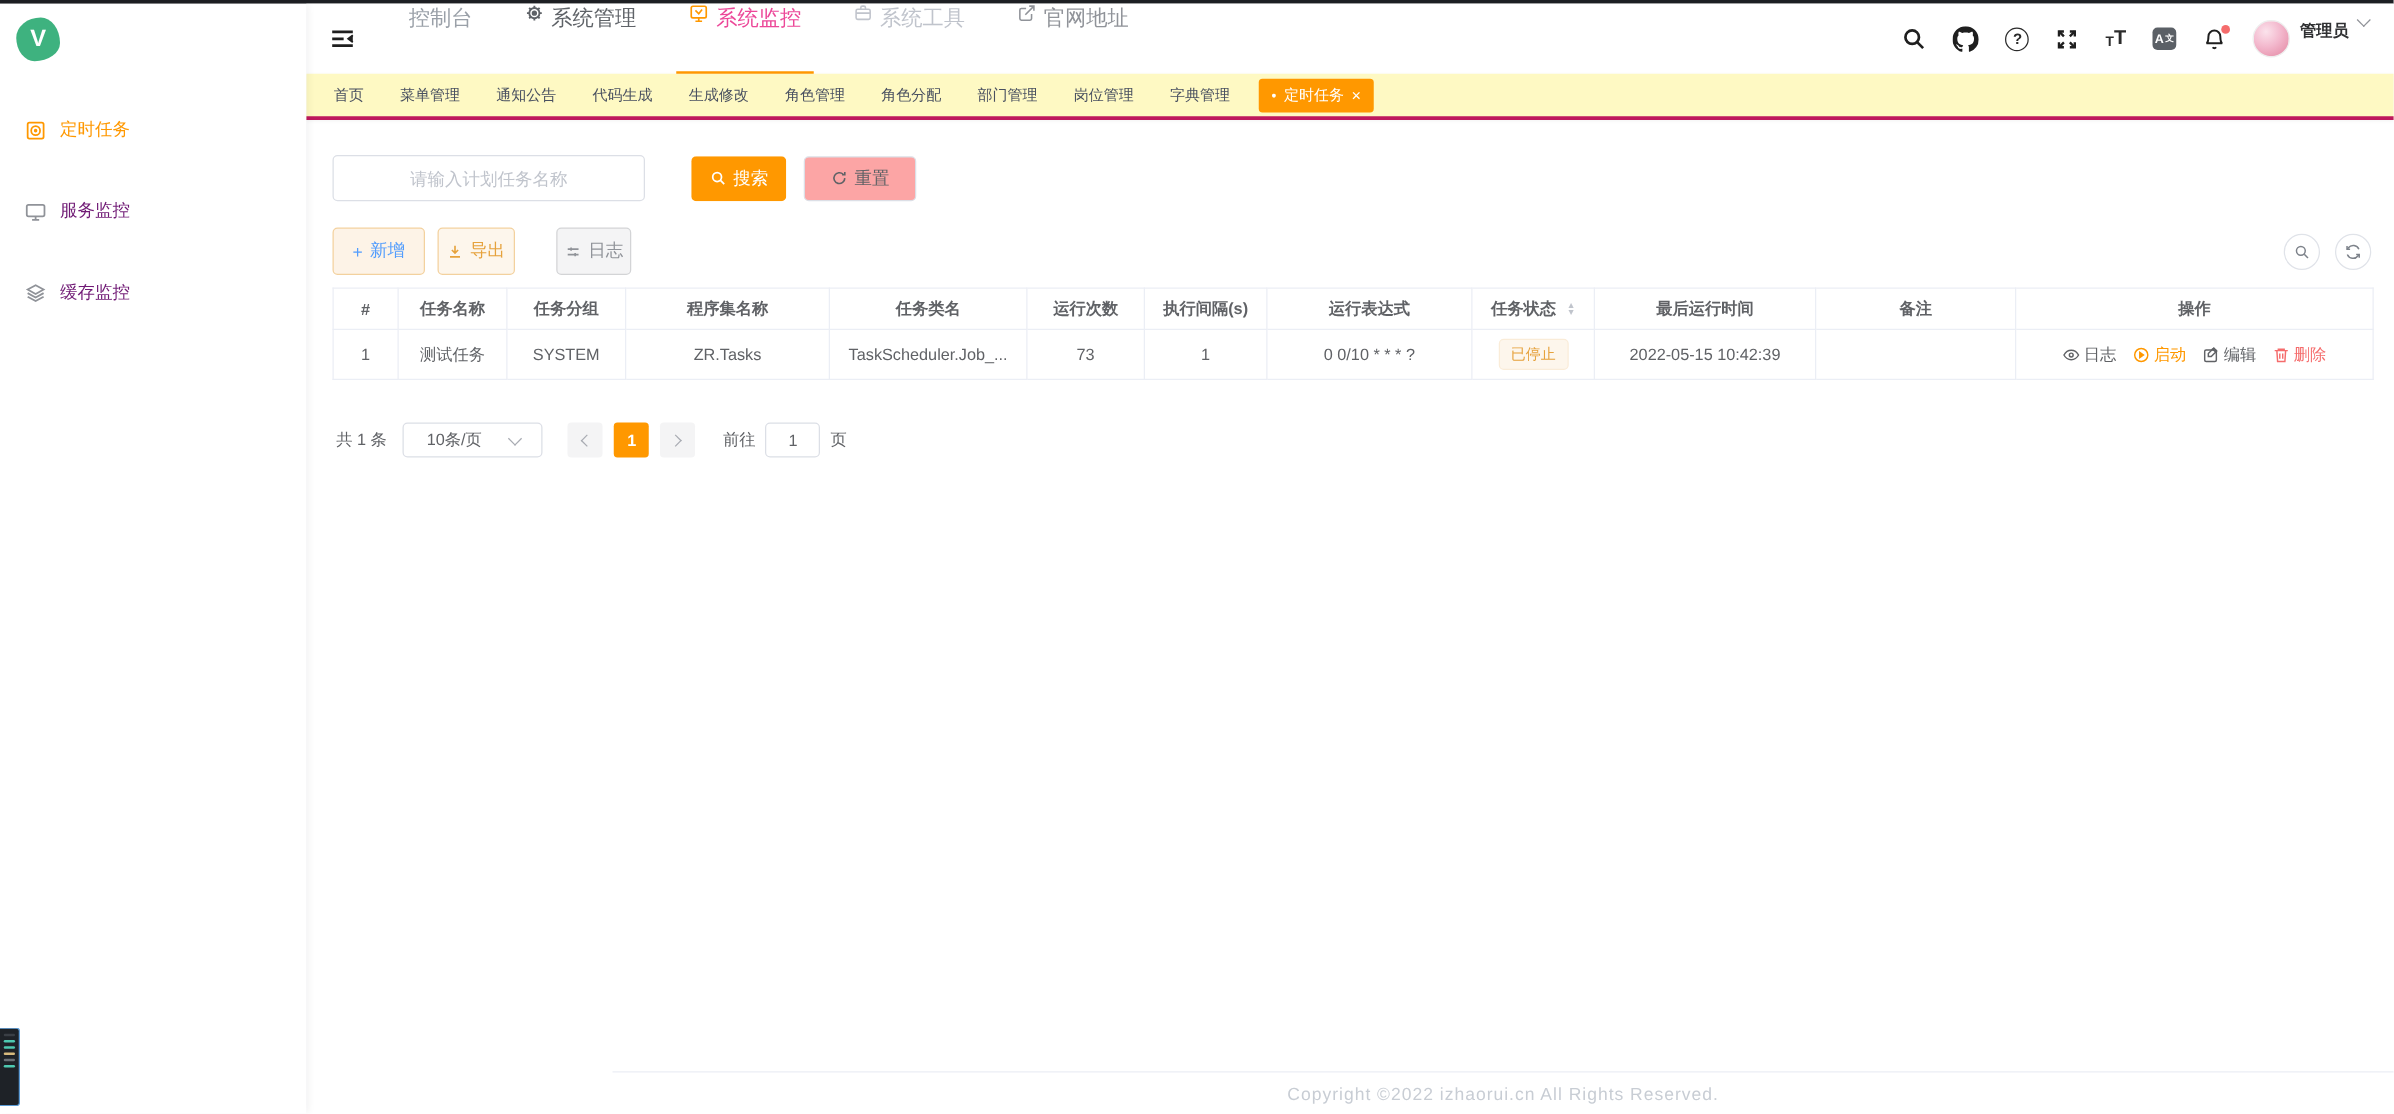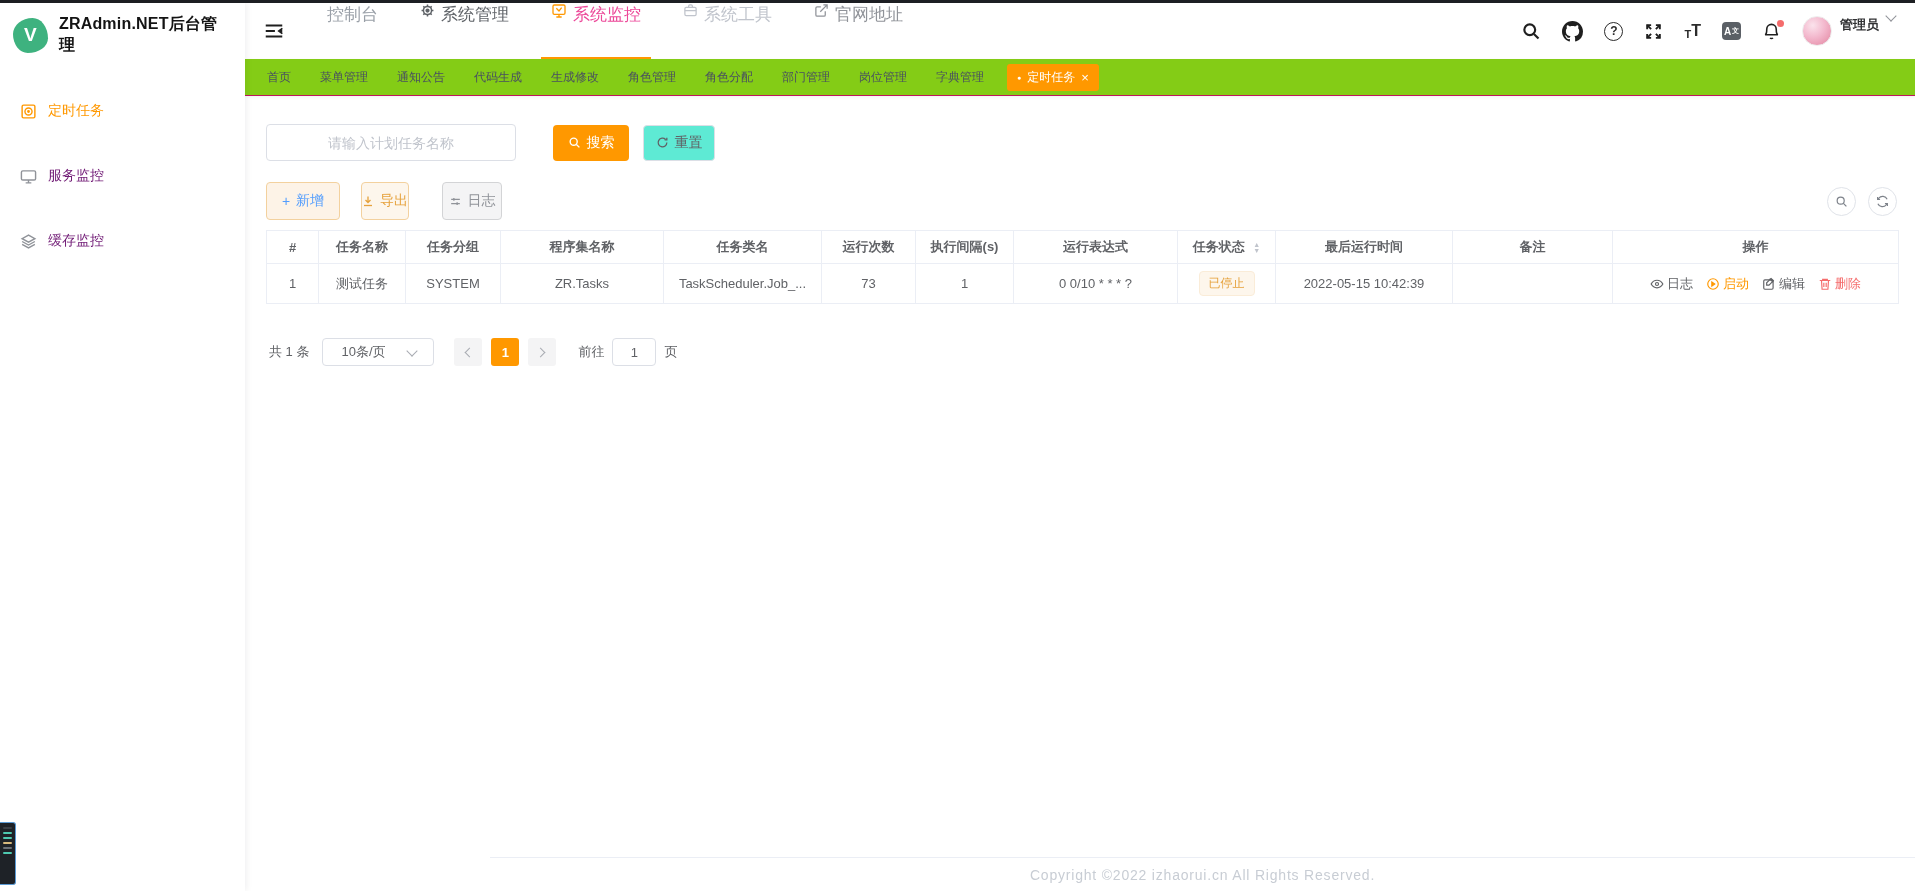--- a/index.html
+++ b/index.html
@@ -59,21 +59,21 @@
   .user-box { display:flex; align-items:flex-start; gap:8px; cursor:pointer; }
   .avatar { width:30px; height:30px; border-radius:50%;
     background:radial-gradient(circle at 35% 30%, #fbe3ec 0%, #f3b8cd 45%, #e2849f 100%); border:1px solid #eee; }
   .user-name { font-size:13px; font-weight:bold; color:#303133; }
   .caret-down { width:8px; height:8px; border-right:1.6px solid #909399; border-bottom:1.6px solid #909399;
     transform:rotate(45deg); margin-top:-4px; }
 
   
   .tabs-bar {
     height:37px; display:flex; align-items:center; padding:0 16px; gap:17px;
-    border-bottom:1px solid #be185d; box-shadow:0 1px 3px rgba(0,0,0,.05); background:#84cc16;
+    border-bottom:3px solid #be185d; box-shadow:0 1px 3px rgba(0,0,0,.05); background:#fef9c3;
   }
   .tab { font-size:12px; color:#495060; padding:5px 6px; cursor:pointer; white-space:nowrap; }
   .tab.active {
     background:#ff9800; color:#fff; border-radius:3px; padding:5px 10px;
     display:flex; align-items:center; gap:6px;
   }
   .tab.active .tab-dot { font-size:7px; line-height:1; }
   .tab.active .tab-close { font-size:13px; line-height:1; cursor:pointer; }
 
   
@@ -81,25 +81,25 @@
   .search-row { display:flex; align-items:center; }
   .search-input {
     width:250px; height:37px; border:1px solid #dcdfe6; border-radius:4px;
     font-size:14px; color:#606266; text-align:center; outline:none;
     font-family:"Liberation Sans","DejaVu Sans",sans-serif;
   }
   .search-input::placeholder { color:#c0c4cc; }
   .btn { display:inline-flex; align-items:center; justify-content:center; gap:6px;
     border-radius:4px; font-size:14px; cursor:pointer; border:1px solid transparent; height:36px; }
   .btn-search { background:#ff9800; color:#fff; width:76px; margin-left:37px; }
-  .btn-reset { background:#5eead4; color:#606266; border-color:#dcdfe6; width:72px; margin-left:14px; }
+  .btn-reset { background:#fca5a5; color:#606266; border-color:#dcdfe6; width:90px; margin-left:14px; }
 
   .ops-row { display:flex; align-items:center; margin-top:21px; }
   .btn-add { background:#fdf3e7; border-color:#f3d19e; color:#539dfd; width:74px; height:38px; }
-  .btn-export { background:#fdf6ec; border-color:#f3d19e; color:#e6a23c; width:48px; height:38px; margin-left:21px; }
+  .btn-export { background:#fdf6ec; border-color:#f3d19e; color:#e6a23c; width:62px; height:38px; margin-left:10px; }
   .btn-log { background:#f4f4f5; border-color:#d3d4d6; color:#909399; width:60px; height:38px; margin-left:33px; }
   .circle-btns { margin-left:auto; display:flex; gap:12px; margin-right:2px; }
   .circle-btn { width:29px; height:29px; border-radius:50%; border:1px solid #e0e3e9; background:#fff;
     display:flex; align-items:center; justify-content:center; color:#7d828a; cursor:pointer; }
 
   
   table.grid { border-collapse:collapse; width:100%; margin-top:10px; table-layout:fixed; }
   .grid th, .grid td { border:1px solid #ebeef5; text-align:center; font-size:13px; }
   .grid th { height:33px; color:#606266; font-weight:bold; padding:0 4px; background:#fff; }
   .grid td { height:40px; color:#606266; padding:0 4px; overflow:hidden; white-space:nowrap; text-overflow:ellipsis; }
@@ -149,21 +149,20 @@
   .mw-4{background:#d7ba7d;} .mw-5{background:#6a7076;} .mw-6{background:#4ec9b0;}
 </style>
 </head>
 <body>
 
 <div class="top-line"></div>
 
 <aside class="sidebar">
   <div class="logo-row">
     <div class="logo-badge">V</div>
-    <div class="app-title">ZRAdmin.NET后台管理</div>
   </div>
   <nav class="side-menu">
     <div class="side-item active">
       <svg width="17" height="17" viewBox="0 0 24 24" fill="none" stroke="currentColor" stroke-width="2">
         <rect x="3" y="3" width="18" height="18" rx="2"></rect>
           <circle cx="12" cy="12" r="5"></circle>
           <circle cx="12" cy="12" r="1" fill="currentColor"></circle>
       </svg>
       <span>定时任务</span>
     </div>

